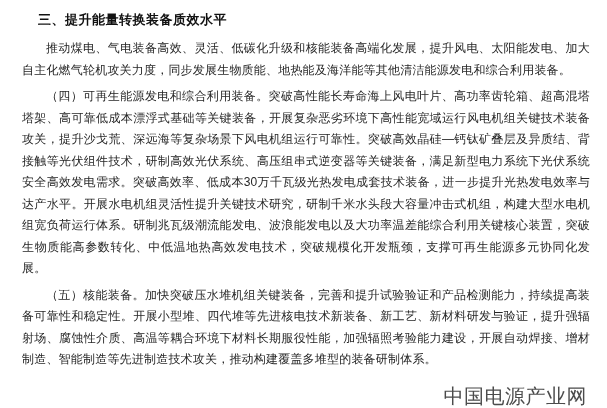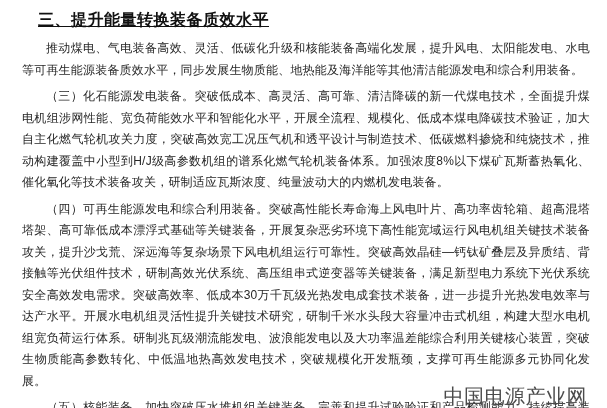--- a/index.html
+++ b/index.html
@@ -15,27 +15,26 @@
     font-family: "Liberation Sans", "DejaVu Sans", sans-serif;
   }
   .page {
     box-sizing: border-box;
     width: 607px;
     height: 408px;
     padding: 13px 17px 0 22px;
     color: #262626;
   }
   .doc-title {
-    font-size: 16px;
+    font-size: 13px;
     font-weight: bold;
     color: #111111;
     margin: 0 0 11px 16px;
     line-height: 14px;
     letter-spacing: 0.5px;
-    text-decoration: underline;
   }
   .doc-para {
     font-size: 12px;
     line-height: 21.5px;
     margin: 0 0 5px 0;
     text-indent: 2em;
     text-align: justify;
     letter-spacing: 0.2px;
     word-break: break-all;
   }
@@ -50,22 +49,21 @@
     white-space: nowrap;
     background: transparent;
   }
 </style>
 </head>
 <body>
 
 <div class="page">
   <h3 class="doc-title">三、提升能量转换装备质效水平</h3>
 
-  <p class="doc-para">推动煤电、气电装备高效、灵活、低碳化升级和核能装备高端化发展，提升风电、太阳能发电、水电等可再生能源装备质效水平，同步发展生物质能、地热能及海洋能等其他清洁能源发电和综合利用装备。</p>
+  <p class="doc-para">推动煤电、气电装备高效、灵活、低碳化升级和核能装备高端化发展，提升风电、太阳能发电、加大自主化燃气轮机攻关力度，同步发展生物质能、地热能及海洋能等其他清洁能源发电和综合利用装备。</p>
 
-  <p class="doc-para">（三）化石能源发电装备。突破低成本、高灵活、高可靠、清洁降碳的新一代煤电技术，全面提升煤电机组涉网性能、宽负荷能效水平和智能化水平，开展全流程、规模化、低成本煤电降碳技术验证，加大自主化燃气轮机攻关力度，突破高效宽工况压气机和透平设计与制造技术、低碳燃料掺烧和纯烧技术，推动构建覆盖中小型到H/J级高参数机组的谱系化燃气轮机装备体系。加强浓度8%以下煤矿瓦斯蓄热氧化、催化氧化等技术装备攻关，研制适应瓦斯浓度、纯量波动大的内燃机发电装备。</p>
 
   <p class="doc-para">（四）可再生能源发电和综合利用装备。突破高性能长寿命海上风电叶片、高功率齿轮箱、超高混塔塔架、高可靠低成本漂浮式基础等关键装备，开展复杂恶劣环境下高性能宽域运行风电机组关键技术装备攻关，提升沙戈荒、深远海等复杂场景下风电机组运行可靠性。突破高效晶硅—钙钛矿叠层及异质结、背接触等光伏组件技术，研制高效光伏系统、高压组串式逆变器等关键装备，满足新型电力系统下光伏系统安全高效发电需求。突破高效率、低成本30万千瓦级光热发电成套技术装备，进一步提升光热发电效率与达产水平。开展水电机组灵活性提升关键技术研究，研制千米水头段大容量冲击式机组，构建大型水电机组宽负荷运行体系。研制兆瓦级潮流能发电、波浪能发电以及大功率温差能综合利用关键核心装置，突破生物质能高参数转化、中低温地热高效发电技术，突破规模化开发瓶颈，支撑可再生能源多元协同化发展。</p>
 
   <p class="doc-para">（五）核能装备。加快突破压水堆机组关键装备，完善和提升试验验证和产品检测能力，持续提高装备可靠性和稳定性。开展小型堆、四代堆等先进核电技术新装备、新工艺、新材料研发与验证，提升强辐射场、腐蚀性介质、高温等耦合环境下材料长期服役性能，加强辐照考验能力建设，开展自动焊接、增材制造、智能制造等先进制造技术攻关，推动构建覆盖多堆型的装备研制体系。</p>
 </div>
 
 <div class="watermark">中国电源产业网</div>
 
 </body></html>

